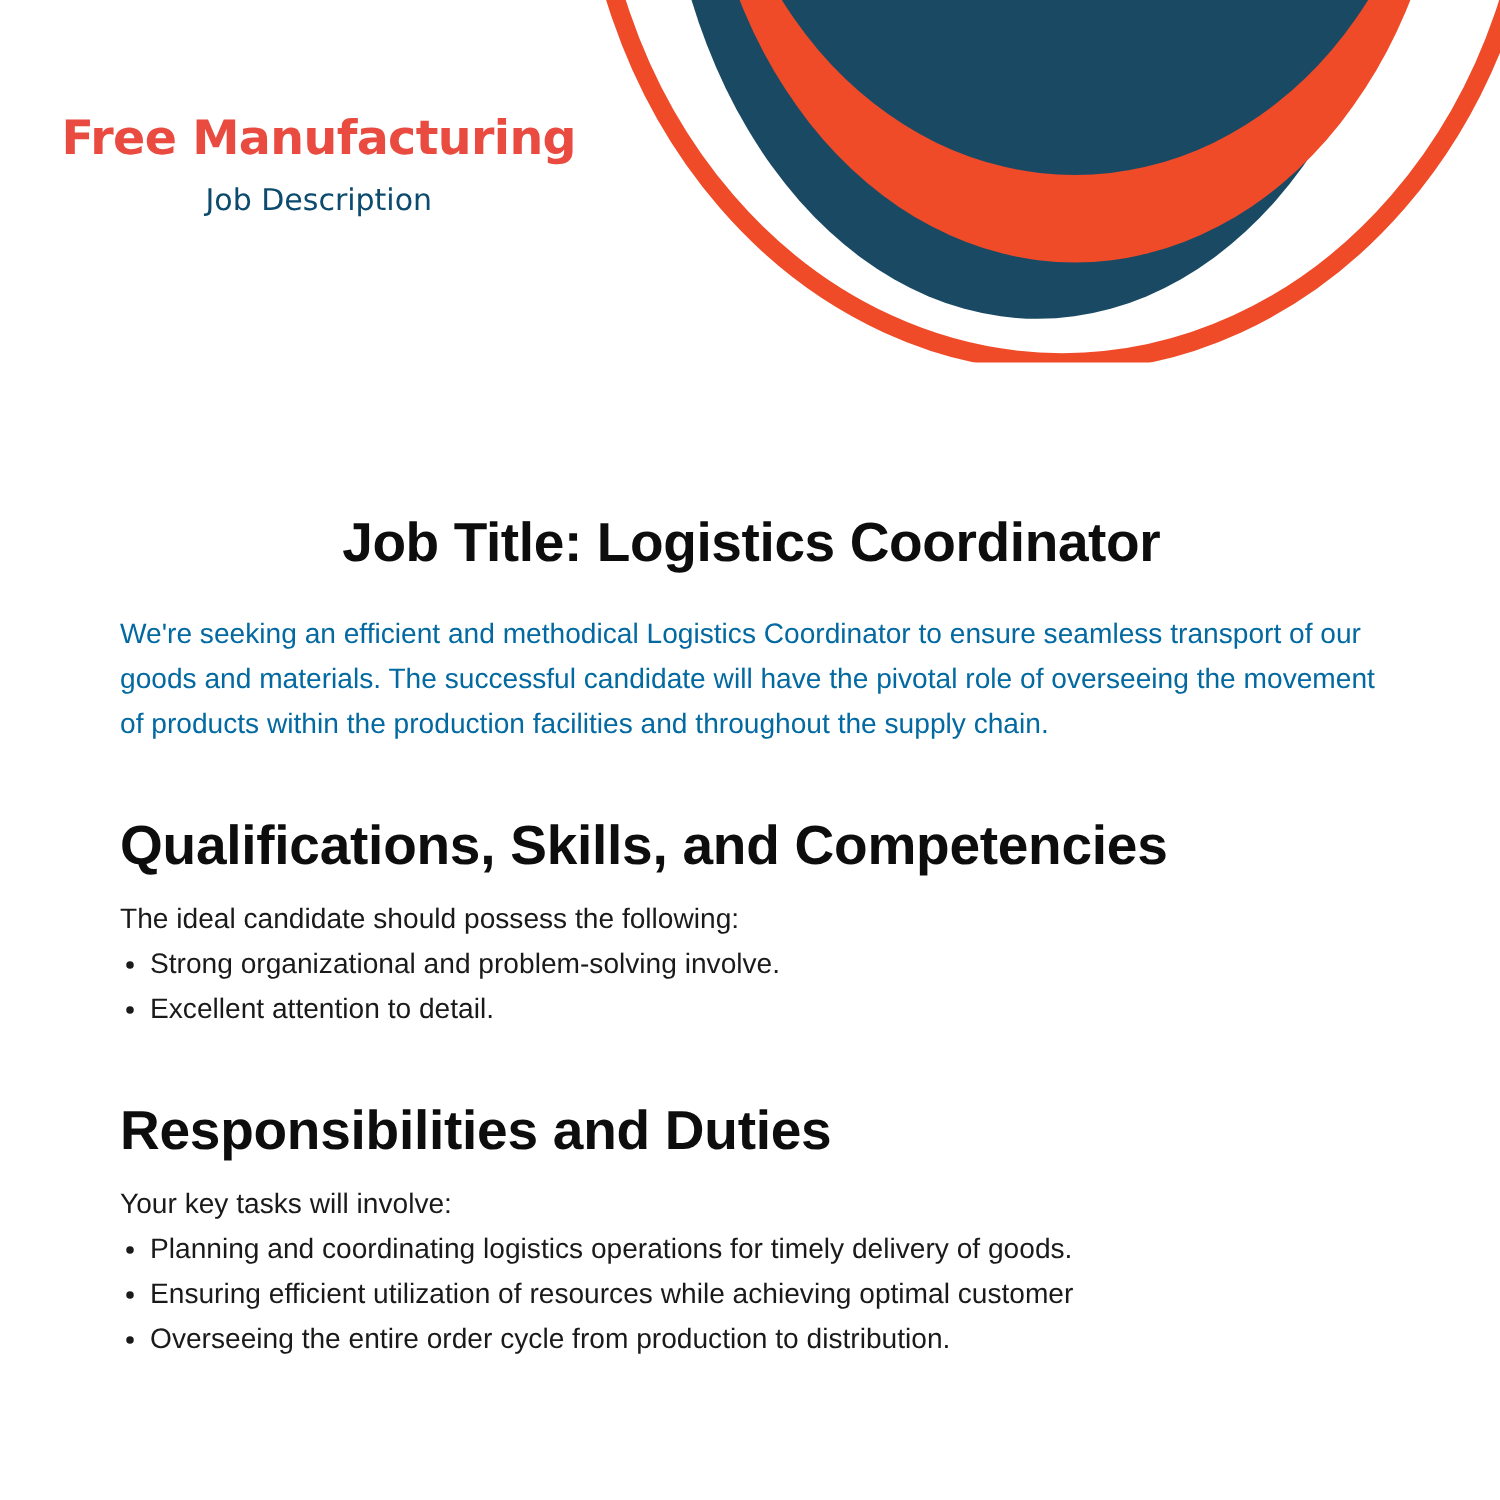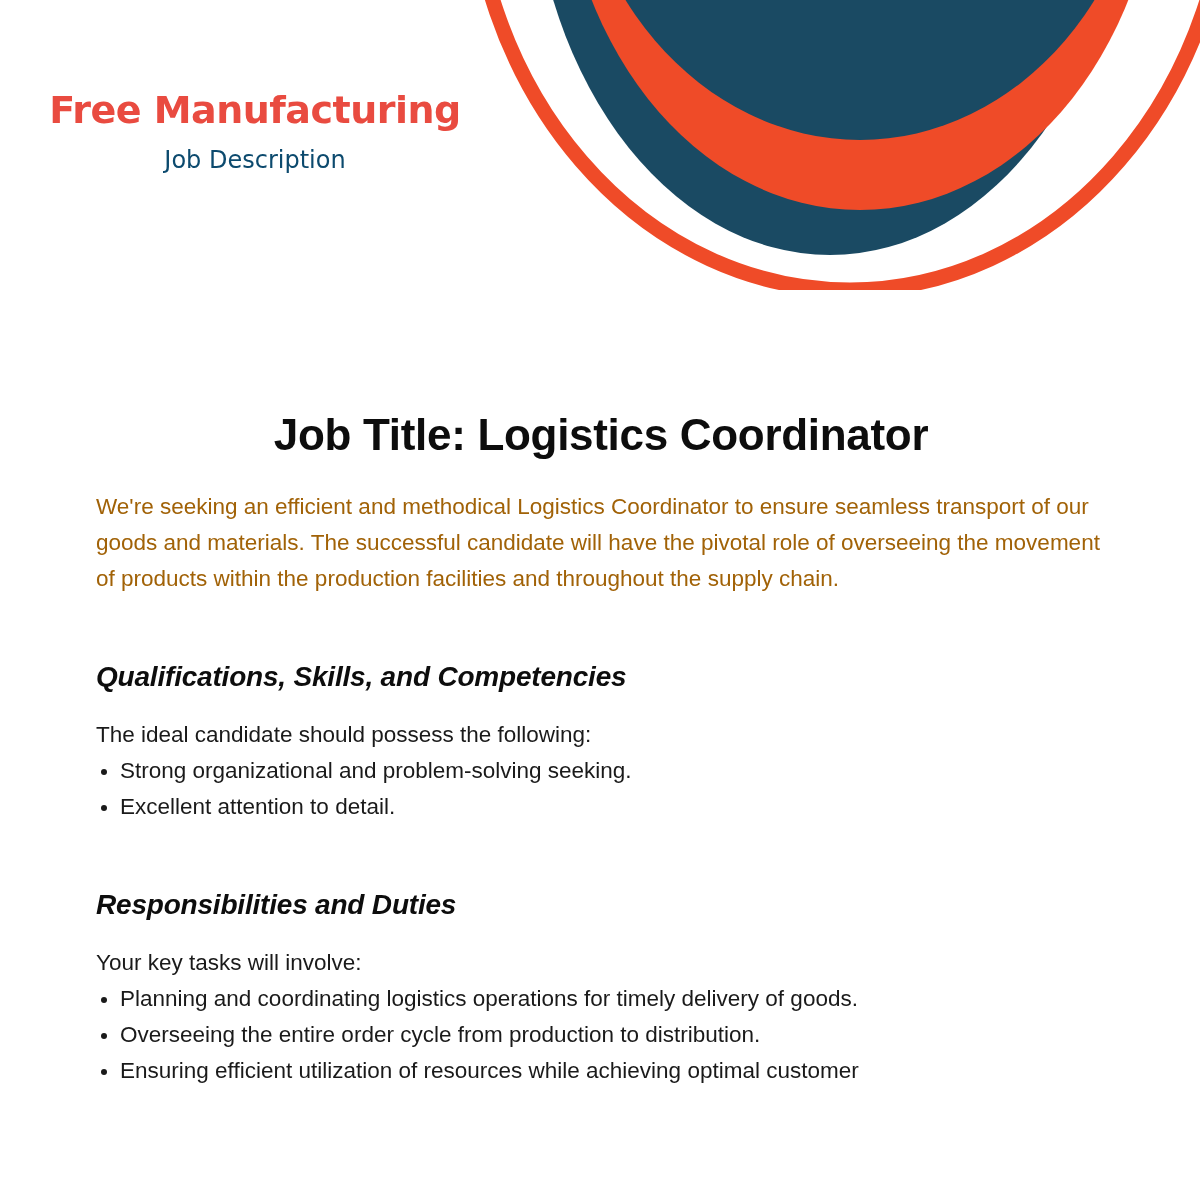--- a/index.html
+++ b/index.html
@@ -30,25 +30,25 @@
       color: #0c4a6e;
     }
     .content {
       position: absolute; left: 96px; top: 407px; width: 1010px;
     }
     .job-title {
       text-align: center; margin: 0; font-size: 44px; font-weight: bold;
       letter-spacing: -0.3px; line-height: 56px; color: #0d0d0d;
     }
     .intro {
-      margin: 26px 0 0 0; font-size: 22.5px; line-height: 36px; color: #a16207;
+      margin: 26px 0 0 0; font-size: 22.5px; line-height: 36px; color: #0369a1;
     }
     .section-heading {
-      margin: 60px 0 0 0; font-size: 28px; font-weight: bold; line-height: 40px;
-      color: #0d0d0d; letter-spacing: -0.2px; font-style: italic;
+      margin: 60px 0 0 0; font-size: 44px; font-weight: bold; line-height: 40px;
+      color: #0d0d0d; letter-spacing: -0.2px;
     }
     .lead {
       margin: 20px 0 0 0; font-size: 22.5px; line-height: 36px; color: #1a1a1a;
     }
     ul.bullets {
       list-style: none; margin: 0; padding: 0;
     }
     ul.bullets li {
       font-size: 22.5px; line-height: 36px; color: #1a1a1a;
       position: relative; padding-left: 24px;
@@ -77,27 +77,27 @@
 </div>
 
 <div class="content">
   <h1 class="job-title">Job Title: Logistics Coordinator</h1>
   <p class="intro">We're seeking an efficient and methodical Logistics Coordinator to ensure seamless transport of our goods and materials. The successful candidate will have the pivotal role of overseeing the movement of products within the production facilities and throughout the supply chain.</p>
 
   <section>
     <h2 class="section-heading">Qualifications, Skills, and Competencies</h2>
     <p class="lead">The ideal candidate should possess the following:</p>
     <ul class="bullets">
-      <li><span class="dot"></span><span>Strong organizational and problem-solving seeking.</span></li>
+      <li><span class="dot"></span><span>Strong organizational and problem-solving involve.</span></li>
       <li><span class="dot"></span><span>Excellent attention to detail.</span></li>
     </ul>
   </section>
 
   <section>
     <h2 class="section-heading">Responsibilities and Duties</h2>
     <p class="lead">Your key tasks will involve:</p>
     <ul class="bullets">
       <li><span class="dot"></span><span>Planning and coordinating logistics operations for timely delivery of goods.</span></li>
+      <li><span class="dot"></span><span>Ensuring efficient utilization of resources while achieving optimal customer</span></li>
       <li><span class="dot"></span><span>Overseeing the entire order cycle from production to distribution.</span></li>
-      <li><span class="dot"></span><span>Ensuring efficient utilization of resources while achieving optimal customer</span></li>
     </ul>
   </section>
 </div>
 
 </body></html>

